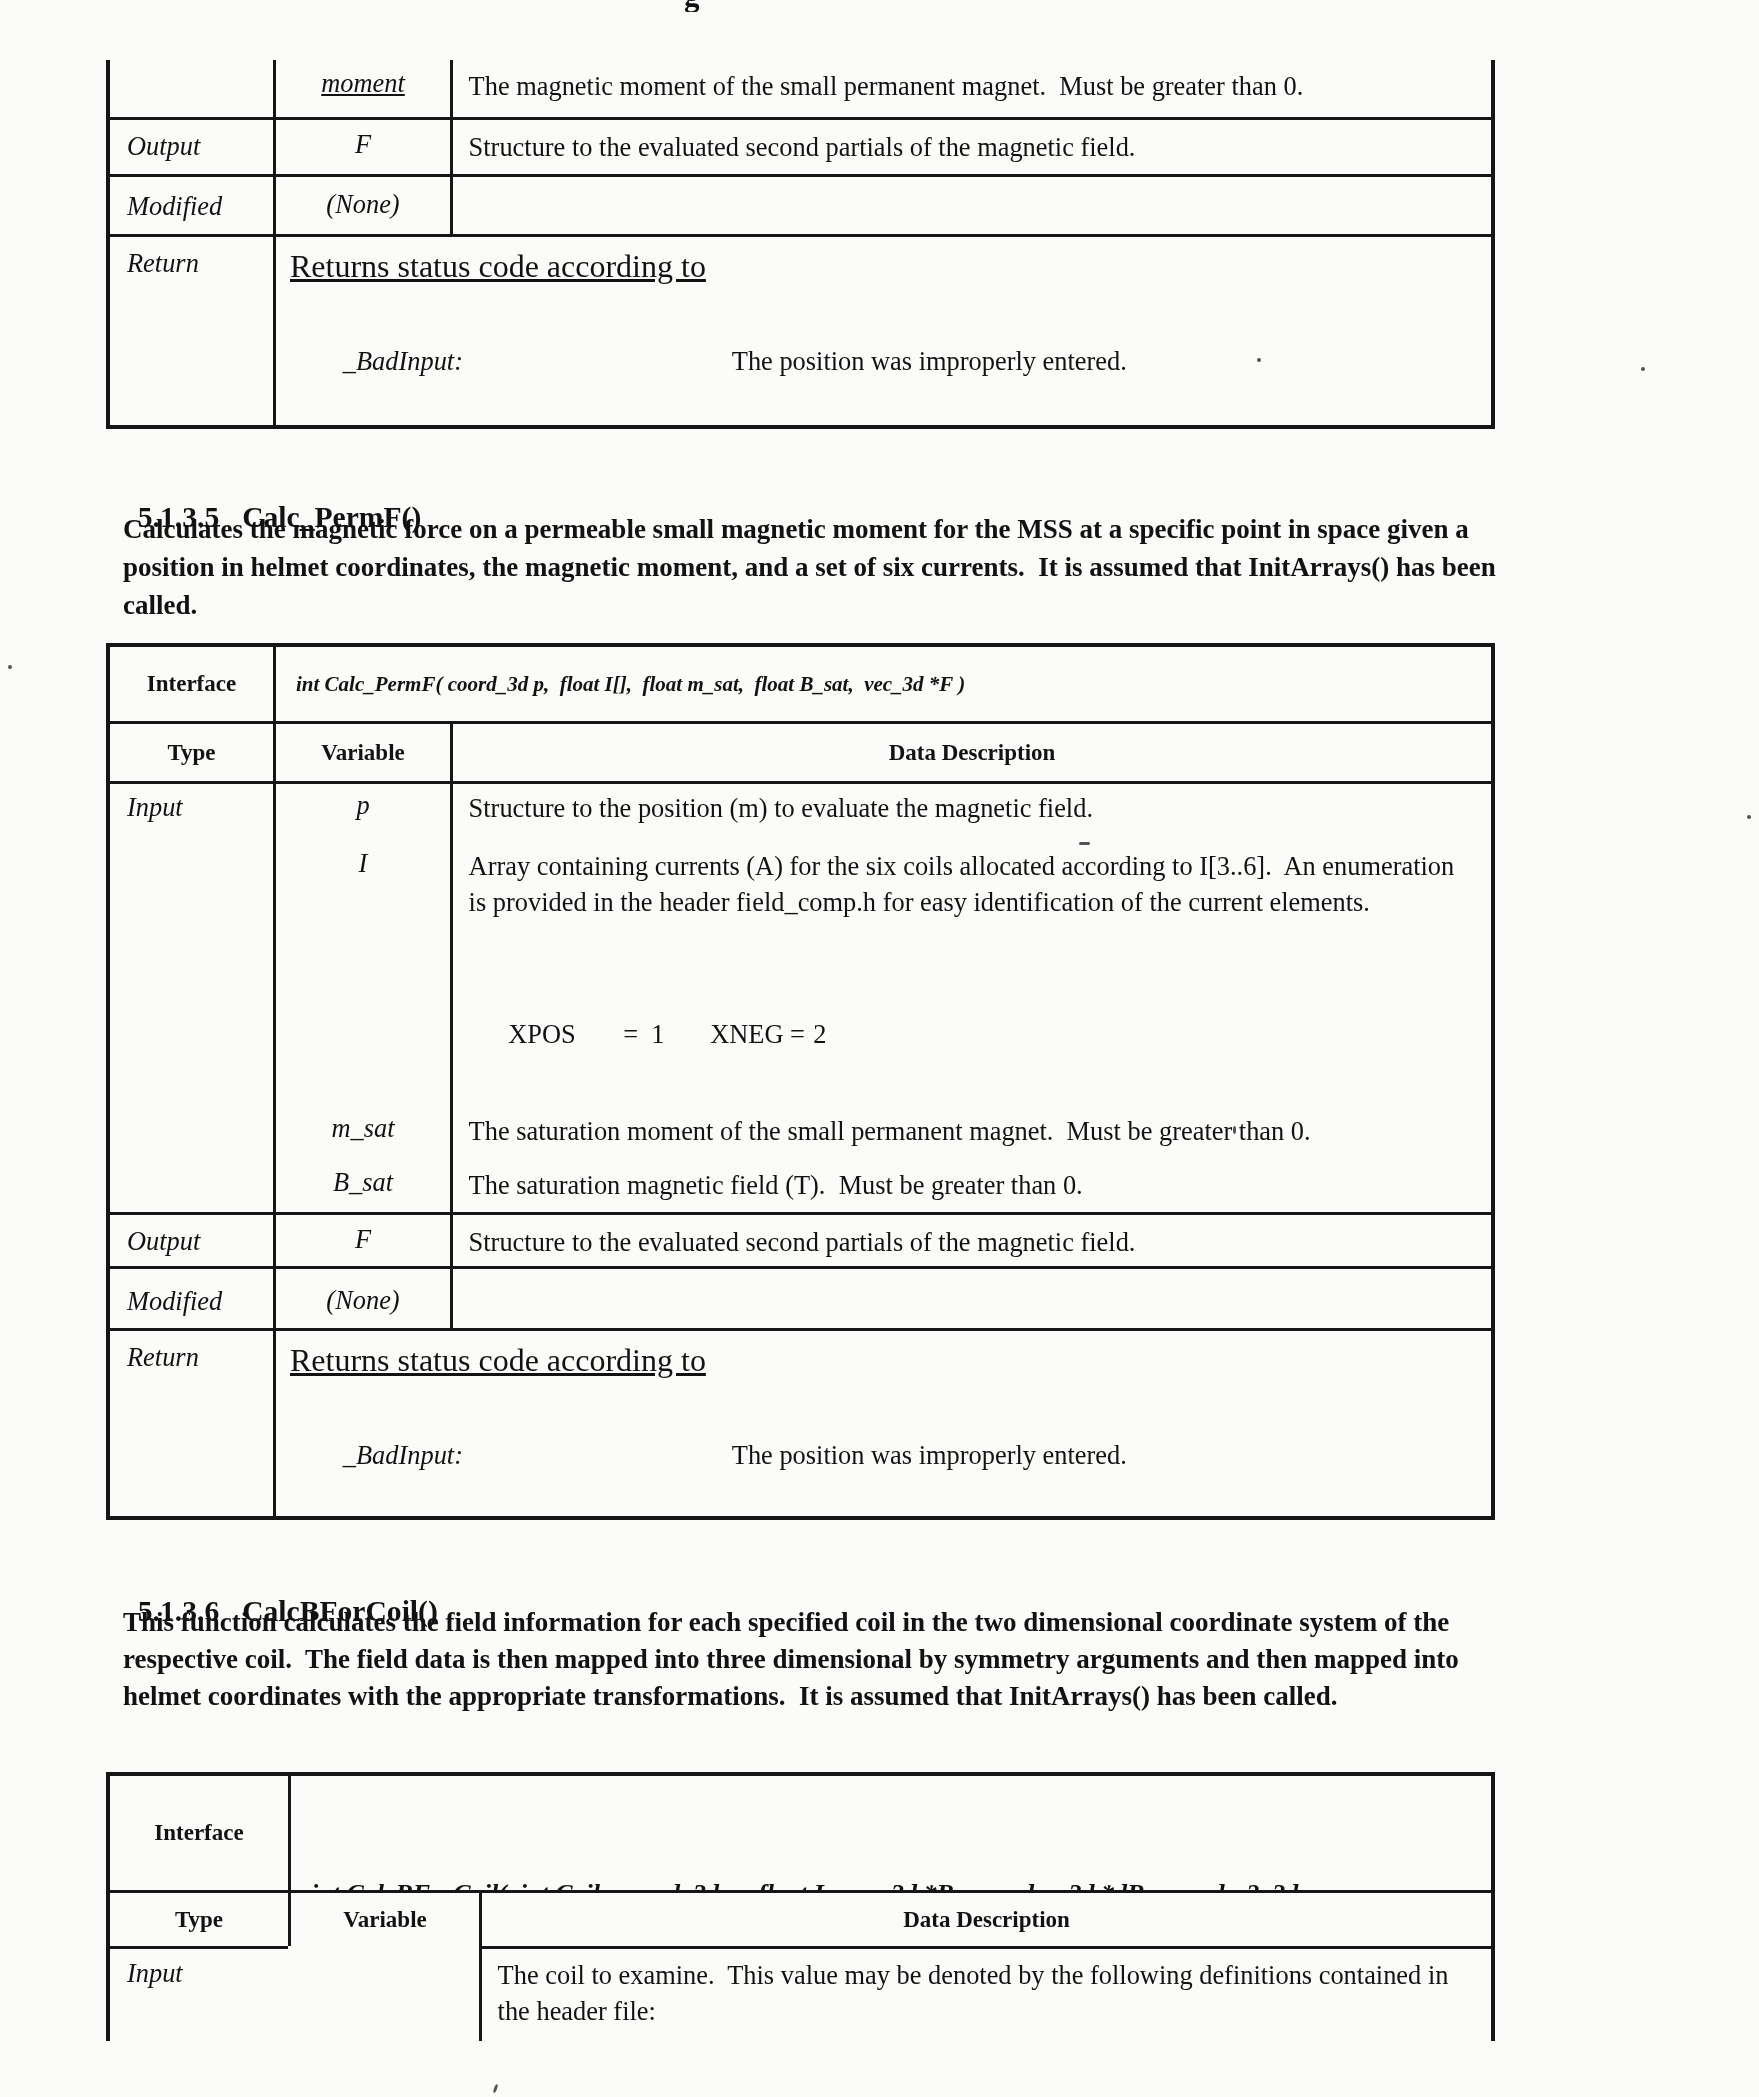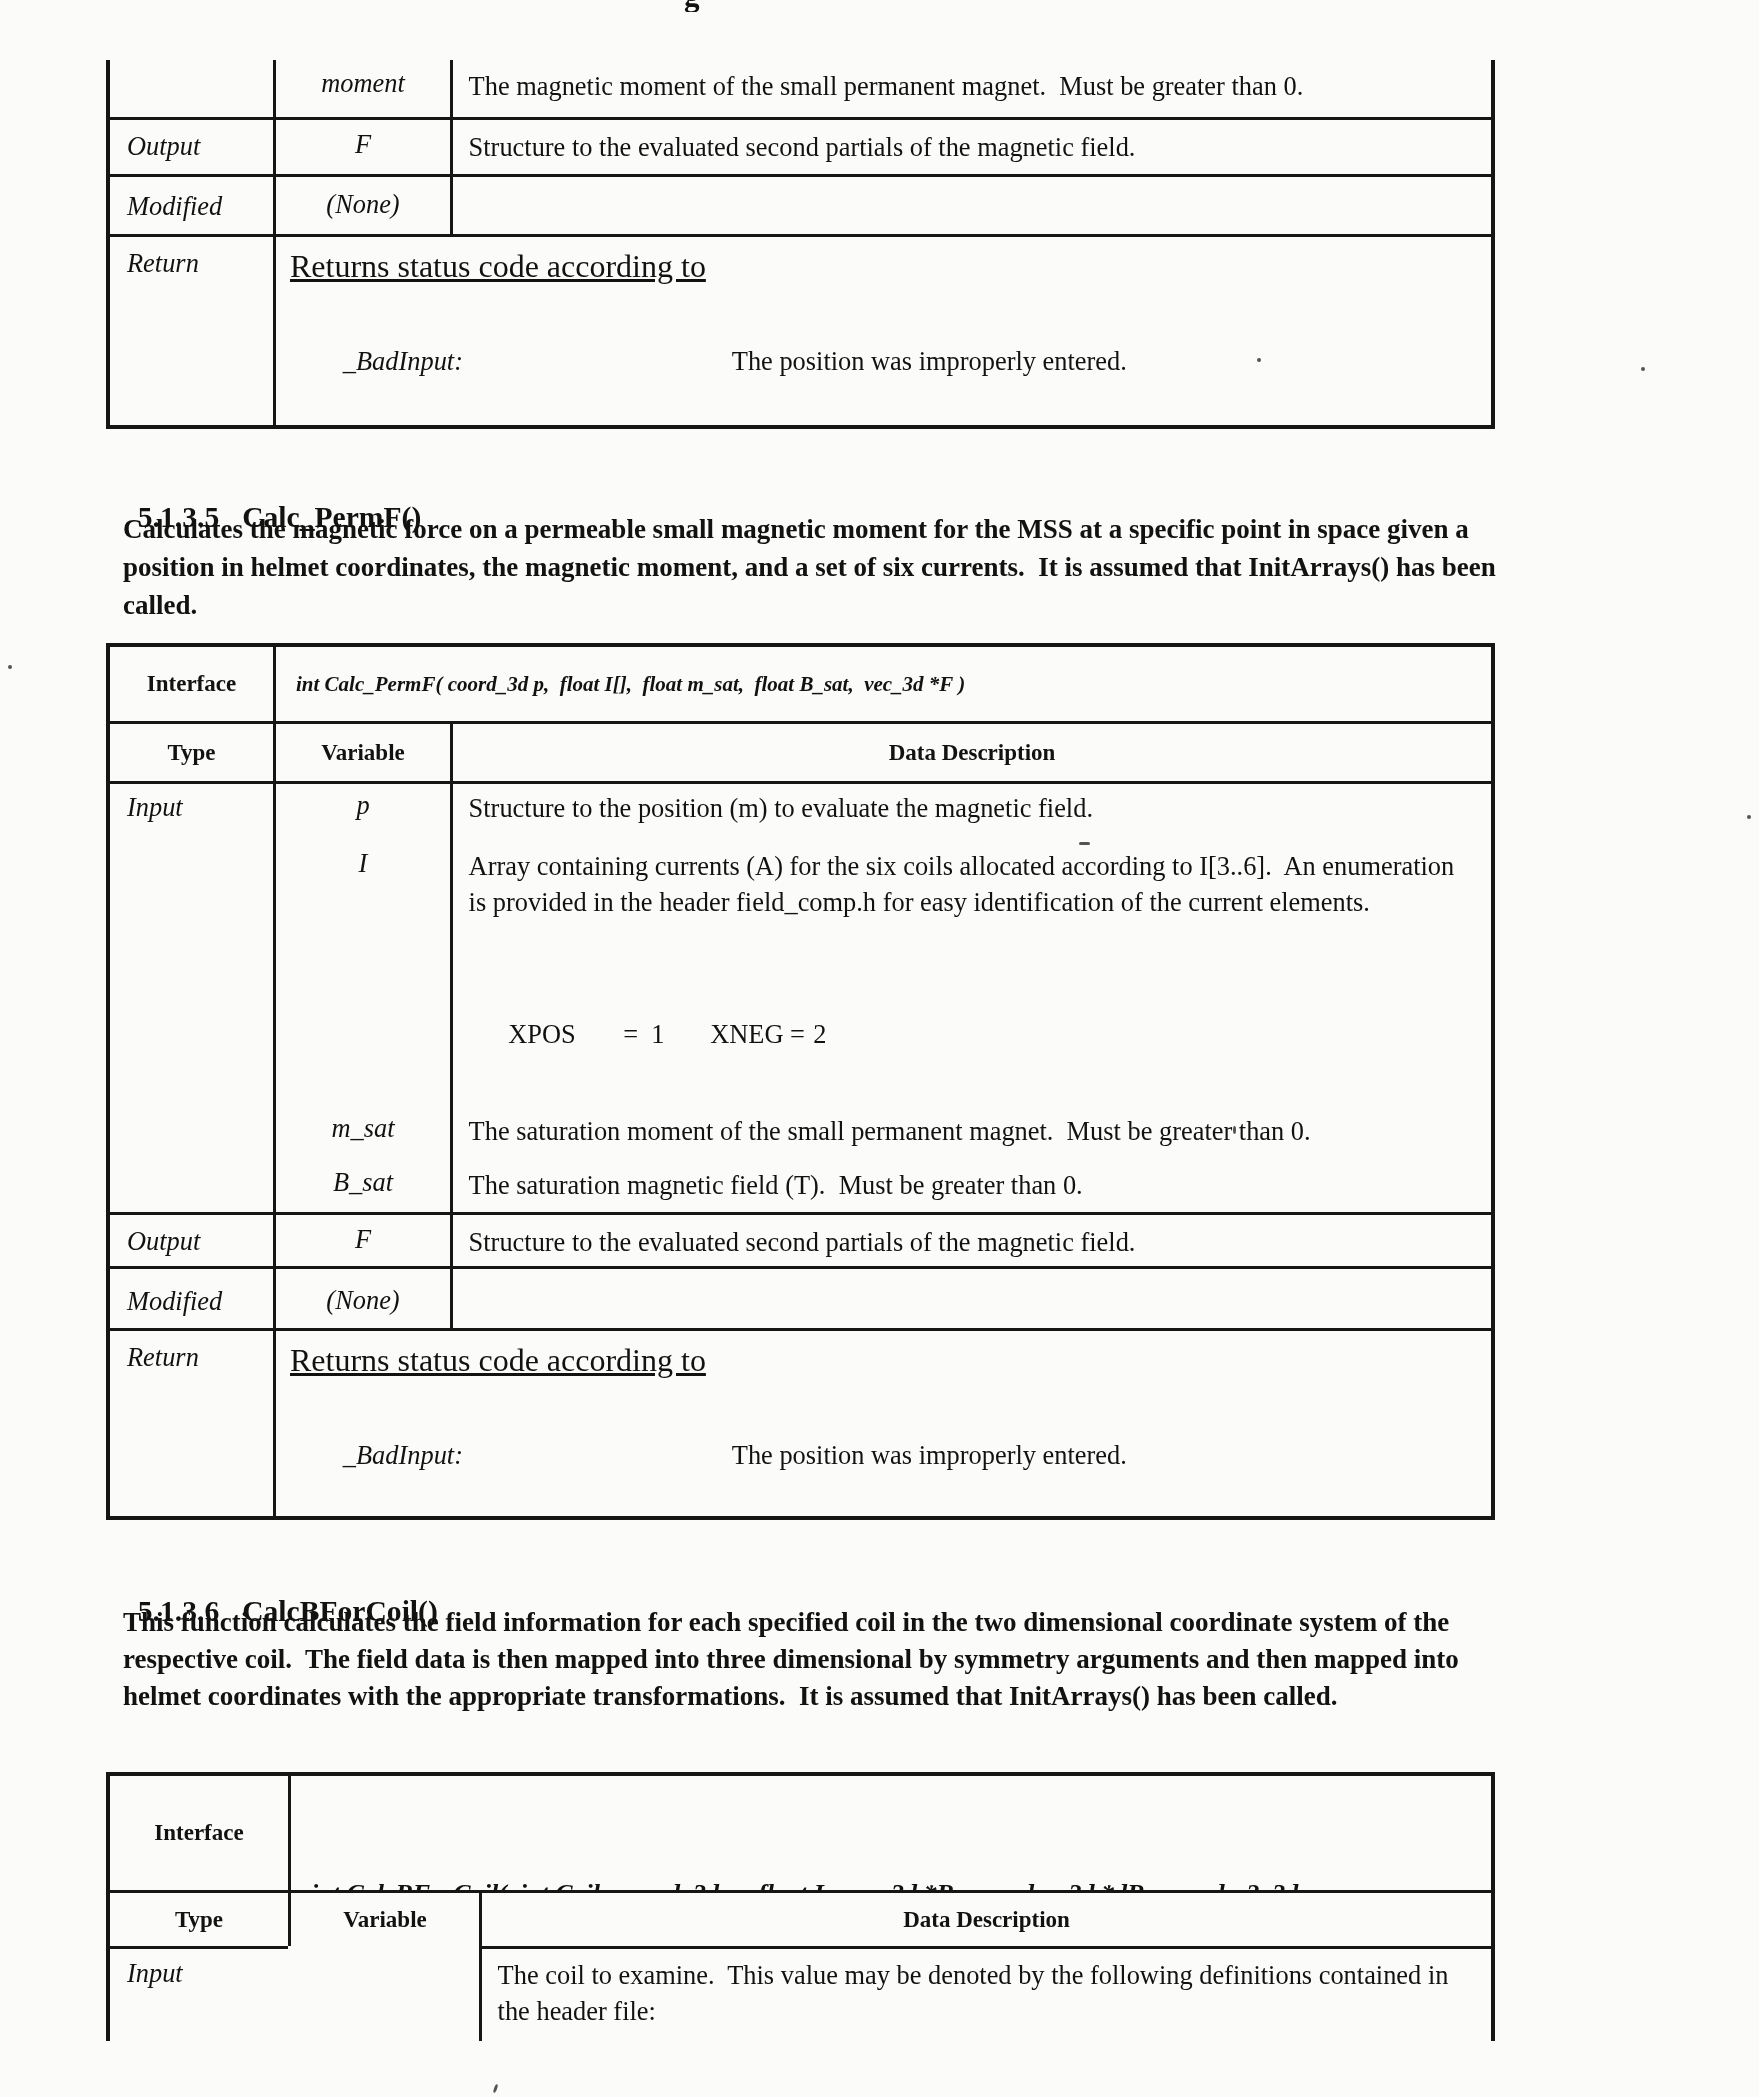--- a/index.html
+++ b/index.html
@@ -53,21 +53,21 @@
 </head>
 <body>
 
 <div class="clip">
   <span>g    - - -  -- --</span>
 </div>
 
 <div class="tbl no-top" style="left:106px;top:60px;width:1389px;grid-template-columns:163px 177px 1fr;grid-template-rows:57px 57px 60px 191px;">
 
   <div class="cell" style="grid-column:1;grid-row:1;"></div>
-  <div class="cell bl var" style="grid-column:2;grid-row:1;padding-top:7.8px;">moment</div>
+  <div class="cell bl var" style="grid-column:2;grid-row:1;padding-top:7.8px;text-decoration:underline;">moment</div>
   <div class="cell bl desc" style="grid-column:3;grid-row:1;padding-top:7.8px;">The magnetic moment of the small permanent magnet.  Must be greater than 0.</div>
 
   <div class="cell bt lab" style="grid-column:1;grid-row:2;">Output</div>
   <div class="cell bt bl var" style="grid-column:2;grid-row:2;">F</div>
   <div class="cell bt bl desc" style="grid-column:3;grid-row:2;">Structure to the evaluated second partials of the magnetic field.</div>
 
   <div class="cell bt lab" style="grid-column:1;grid-row:3;padding-top:14px;">Modified</div>
   <div class="cell bt bl var" style="grid-column:2;grid-row:3;padding-top:12.4px;">(None)</div>
   <div class="cell bt bl" style="grid-column:3;grid-row:3;"></div>
 

